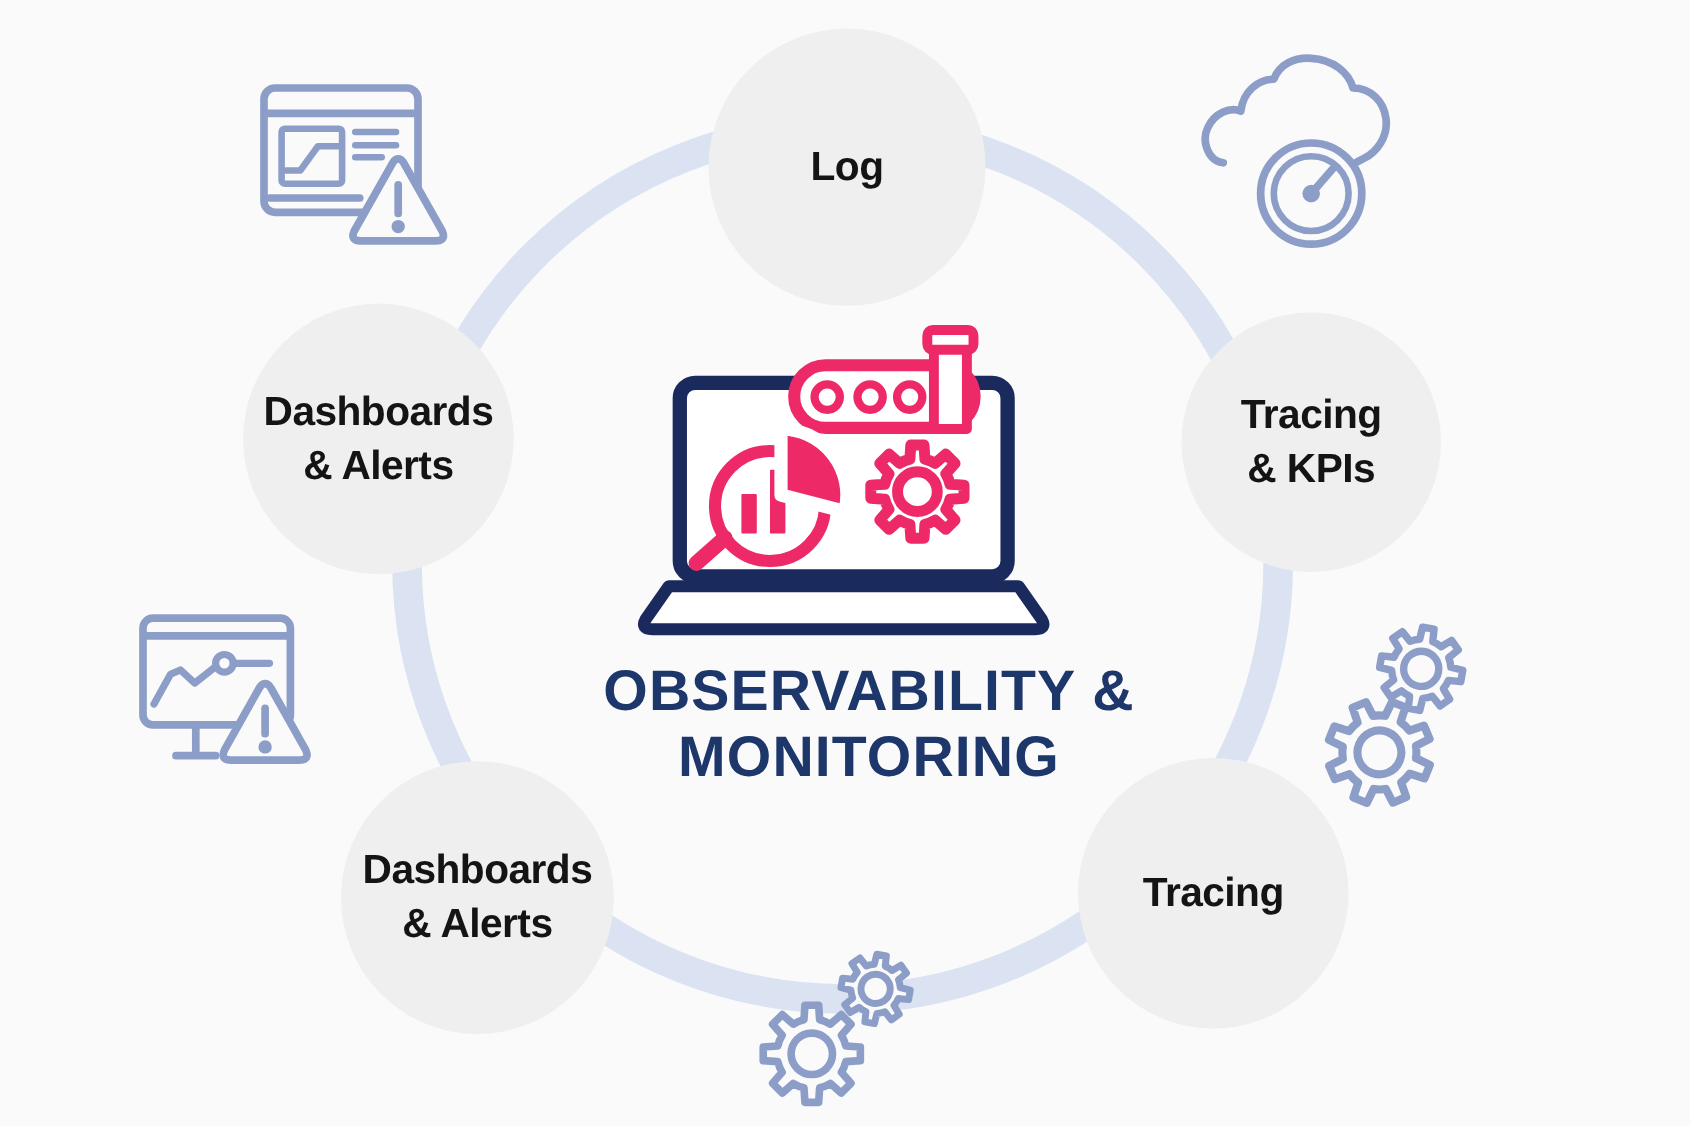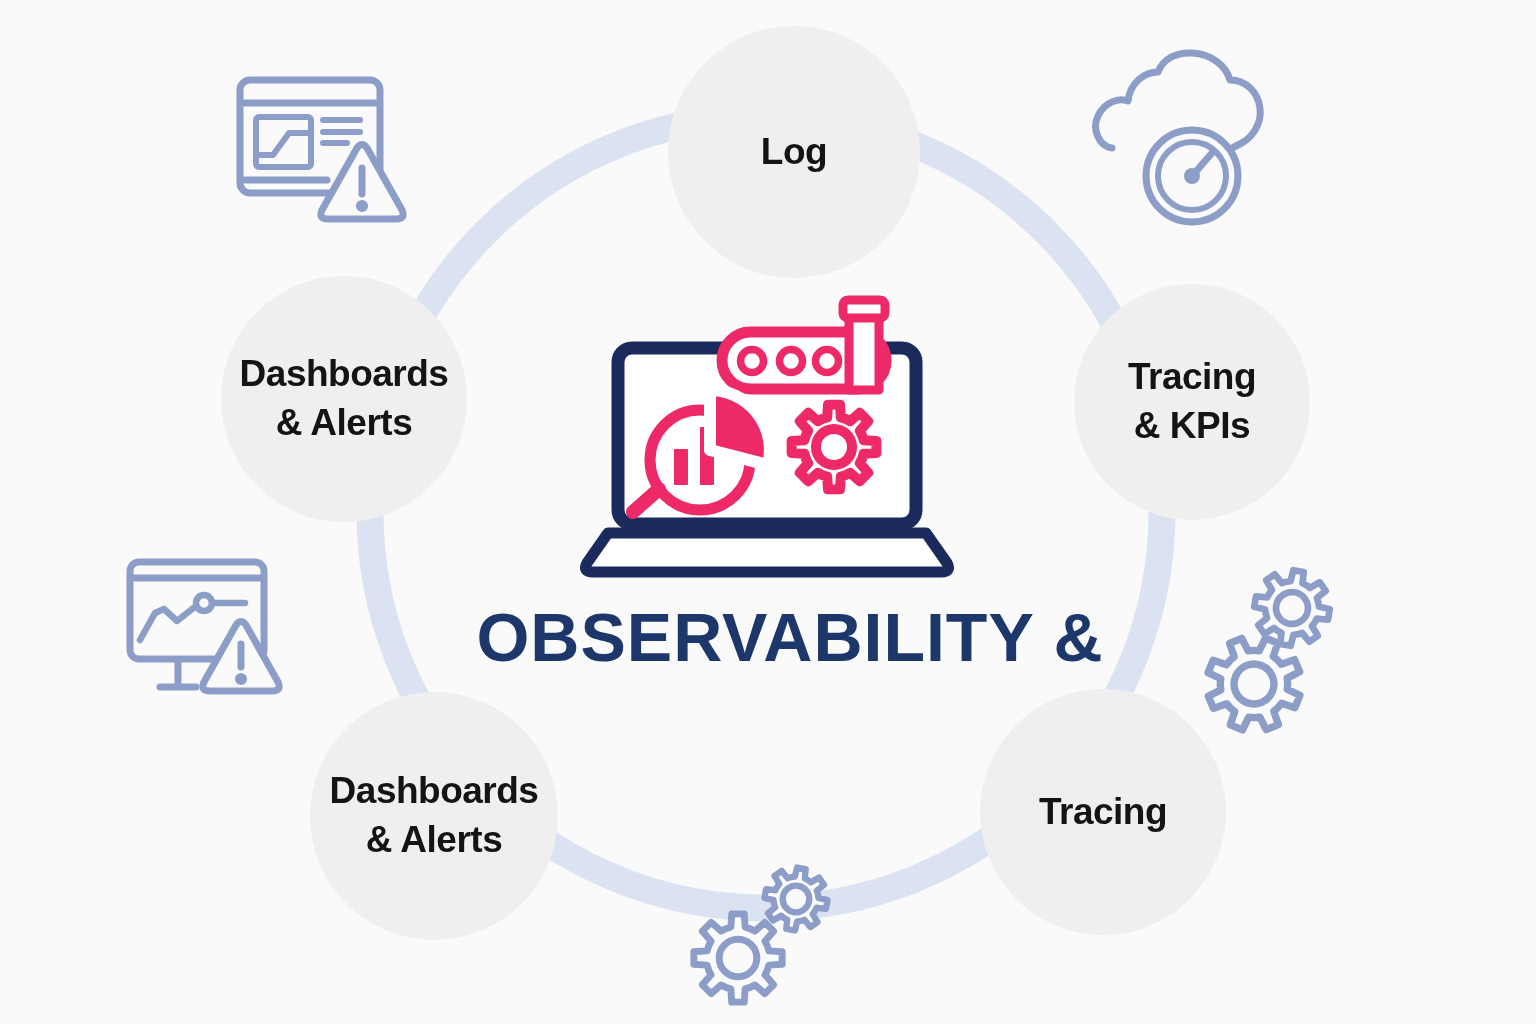--- a/index.html
+++ b/index.html
@@ -23,21 +23,21 @@
     background:var(--node_gray);
     display:flex;flex-direction:column;align-items:center;justify-content:center;
     text-align:center;color:var(--label_black);
     font-weight:bold;font-size:37px;line-height:1.32;letter-spacing:-0.5px;
     z-index:2;
   }
   .node.top-z{z-index:4;}
   .title{
     position:absolute;left:420px;top:598px;width:740px;
     text-align:center;color:var(--title_navy);
-    font-weight:bold;font-size:68px;line-height:1.16;letter-spacing:1px;
+    font-weight:bold;font-size:52px;line-height:1.16;letter-spacing:1px;
     z-index:3;
   }
 </style>
 </head>
 <body>
 
 <svg class="layer" width="1536" height="1024" viewBox="0 0 1536 1024" style="z-index:1">
   <defs>
     <g id="gearshape">
       <path d="M31.2,-7.2 L44.6,-6.3 L44.6,6.3 L31.2,7.2
@@ -127,38 +127,39 @@
       <rect class="f-pink" x="697" y="424" width="20" height="64" rx="4" stroke="#ffffff" stroke-width="6"></rect>
       <path class="f-pink" d="M710,450 L710,390 A60,60 0 0 1 768,465 Z" stroke="#ffffff" stroke-width="12" stroke-linejoin="round"></path>
     </g>
 
     <use href="#gearshape" transform="translate(834,447) scale(0.95)" class="f-white st-pink" stroke-width="10.5"></use>
 
     <path class="f-white st-navy" stroke-width="11" stroke-linejoin="round" d="M608,533 L926,533 L947,563 Q952,572 941,572 L593,572 Q582,572 587,563 Z"></path>
   </g>
 </svg>
 
-<div class="node" style="left:668px;top:26px;width:252px;height:252px;">
+<div class="node" style="left:644px;top:26px;width:252px;height:252px;">
   <div>Log</div>
 </div>
 
 <div class="node" style="left:1074px;top:284px;width:236px;height:236px;">
   <div>Tracing</div>
   <div>&amp; KPIs</div>
 </div>
 
 <div class="node" style="left:221px;top:276px;width:246px;height:246px;">
   <div>Dashboards</div>
   <div>&amp; Alerts</div>
 </div>
 
 <div class="node" style="left:310px;top:692px;width:248px;height:248px;">
   <div>Dashboards</div>
   <div>&amp; Alerts</div>
 </div>
 
 <div class="title">
   <div>OBSERVABILITY &amp;</div>
+  <div>MONITORING</div>
 </div>
 
 <div class="node top-z" style="left:980px;top:689px;width:246px;height:246px;">
   <div>Tracing</div>
 </div>
 
 </body></html>

